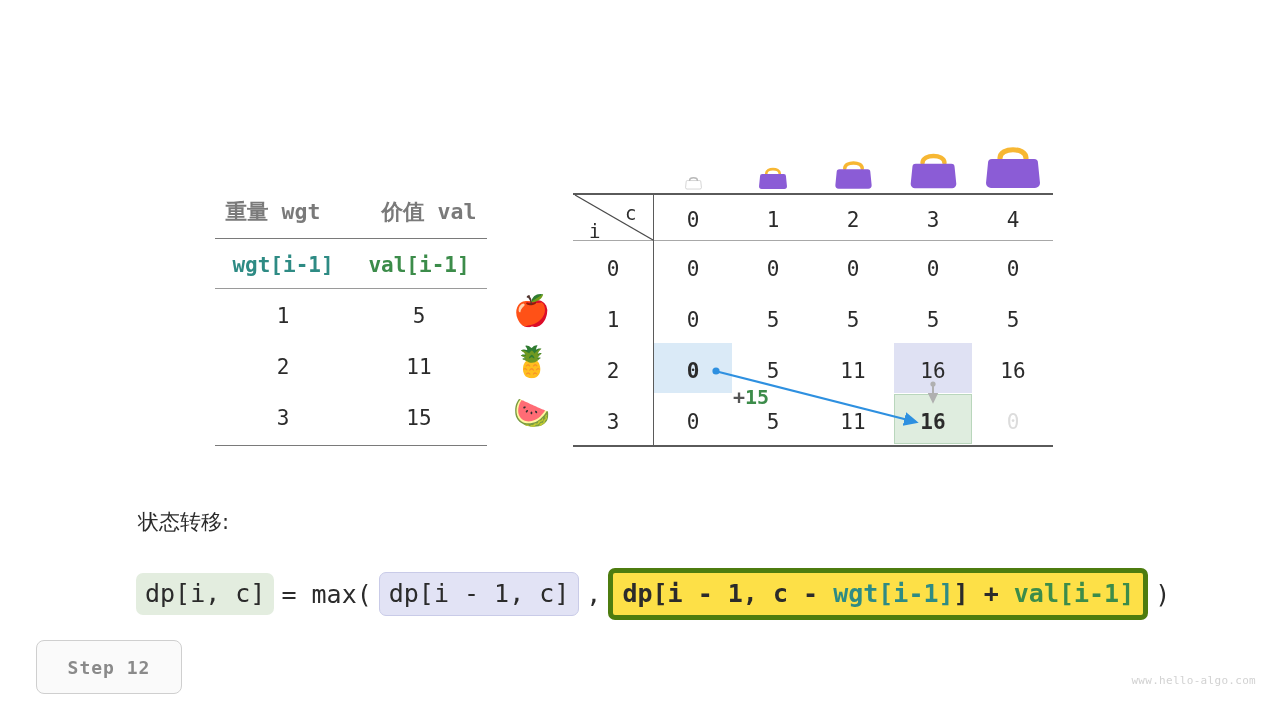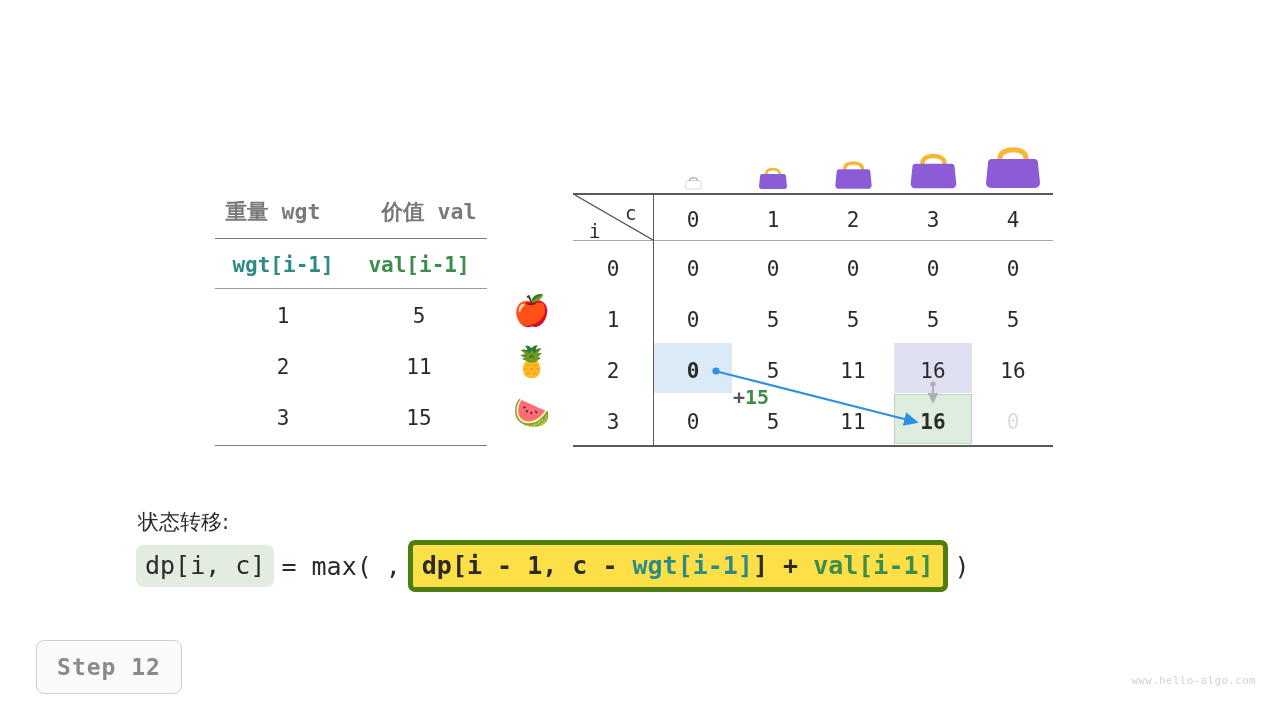--- a/index.html
+++ b/index.html
@@ -177,21 +177,21 @@
     position: absolute;
     left: 138px;
     top: 508px;
     font-size: 21px;
     color: #2b2b2b;
     font-family: "DejaVu Sans", "Liberation Sans", sans-serif;
   }
   #formula {
     position: absolute;
     left: 136px;
-    top: 540px;
+    top: 568px;
     display: flex;
     align-items: center;
     font-size: 25px;
     line-height: 1;
     white-space: pre;
     color: #2b2b2b;
   }
   .chip {
     border-radius: 7px;
     padding: 8px 9px 9px 9px;
@@ -210,21 +210,21 @@
     left: 36px;
     top: 640px;
     width: 144px;
     height: 52px;
     border: 1px solid #cfcfcf;
     border-radius: 8px;
     background: #fafafa;
     display: flex;
     align-items: center;
     justify-content: center;
-    font-size: 23px;
+    font-size: 18px;
     font-weight: bold;
     letter-spacing: 1px;
     color: #8a8a8a;
   }
 
   #watermark {
     position: absolute;
     right: 24px;
     top: 674px;
     font-size: 11px;
@@ -376,20 +376,21 @@
 
   <div id="plus-label">
     <span>+</span><span class="num">15</span>
   </div>
 
   <div id="transition-label">状态转移:</div>
 
   <div id="formula">
     <span class="chip chip-green">dp[i, c]</span>
     <span class="plain">= max(</span>
+    <span class="chip chip-purple">dp[i - 1, c]</span>
     <span class="plain">,</span>
     <span class="chip chip-blue"><span>dp[i - 1, c - </span><span class="tok-teal">wgt[i-1]</span><span>] + </span><span class="tok-green">val[i-1]</span></span>
     <span class="plain">)</span>
   </div>
 
   <div id="step-badge">Step 12</div>
   <div id="watermark">www.hello-algo.com</div>
 
 </div>
 

